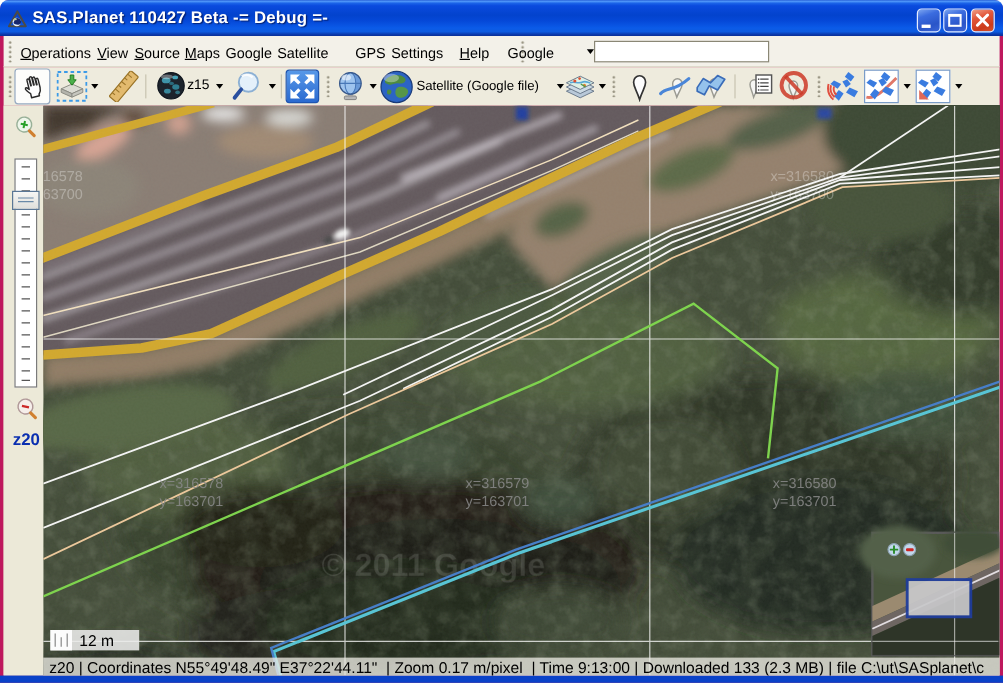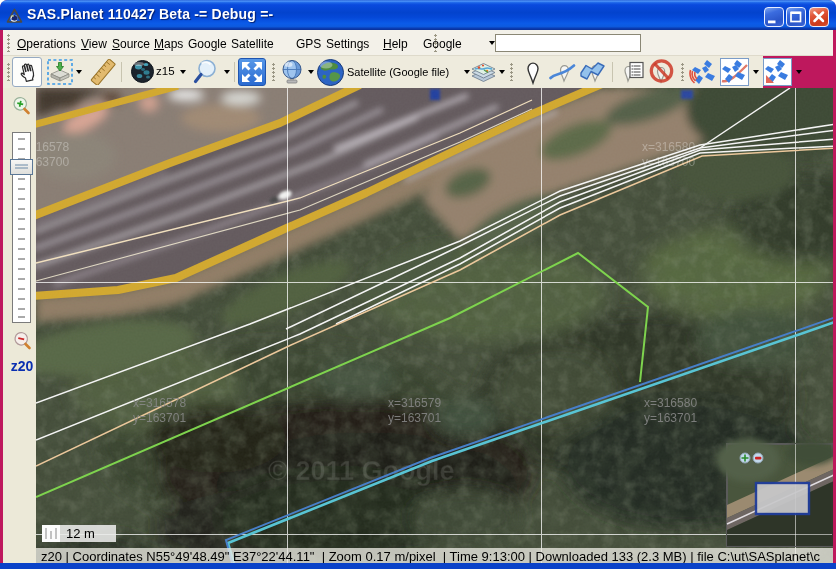--- a/index.html
+++ b/index.html
@@ -15,21 +15,21 @@
 #btn-min { left:764px; background:linear-gradient(160deg,#7da6f0 0%,#3b6cdf 30%,#2a55c8 70%,#3b66d8 100%); }
 #btn-max { left:786px; background:linear-gradient(160deg,#7da6f0 0%,#3b6cdf 30%,#2a55c8 70%,#3b66d8 100%); }
 #btn-close { left:809px; background:linear-gradient(160deg,#f0a088 0%,#e2573a 35%,#cc3a1b 75%,#d8532e 100%); }
 
 #menubar { position:absolute; left:3px; top:30px; width:830px; height:26px; background:#f3f1e9; border-bottom:1px solid #dedacb; }
 .grip { position:absolute; top:4px; width:3px; height:18px; background-image:radial-gradient(circle at 1.5px 1.5px,#9a9684 1px,transparent 1.3px); background-size:3px 4px; }
 .mitem { position:absolute; top:7px; font-size:12px; color:#000; }
 .mitem u { text-decoration:underline; }
 #gsearch { position:absolute; left:492px; top:4px; width:146px; height:18px; background:#fff; border:1px solid #8a8775; }
 
-#toolbar { position:absolute; left:3px; top:56px; width:760px; height:32px; background:#eeebdd; }
+#toolbar { position:absolute; left:3px; top:56px; width:830px; height:32px; background:#eeebdd; }
 .tsep { position:absolute; top:6px; width:1px; height:20px; background:#c8c4b0; }
 .tbut { position:absolute; display:flex; align-items:center; justify-content:center; }
 .chk { background:#fdfdfb; border:1px solid #96aac2; border-radius:3px; }
 .chk2 { background:#fff; border:1px solid #7a9cc8; }
 .darr { position:absolute; top:14px; width:0; height:0; border-left:3.5px solid transparent; border-right:3.5px solid transparent; border-top:4px solid #000; }
 .tlabel { position:absolute; top:9px; font-size:11.5px; color:#000; }
 
 #content { position:absolute; left:3px; top:88px; width:830px; height:475px; background:#ece9d8; }
 #map { position:absolute; left:33px; top:0; width:797px; height:475px; overflow:hidden; }
 #sidebar { position:absolute; left:0; top:0; width:33px; height:475px; background:#ece9d8; }

